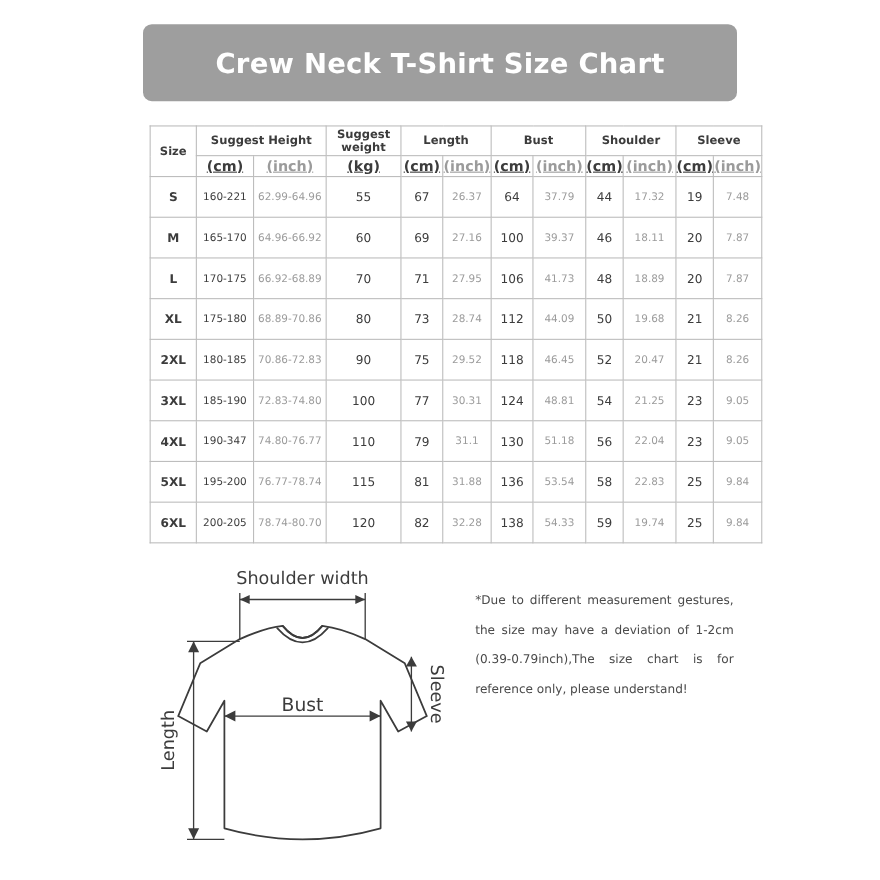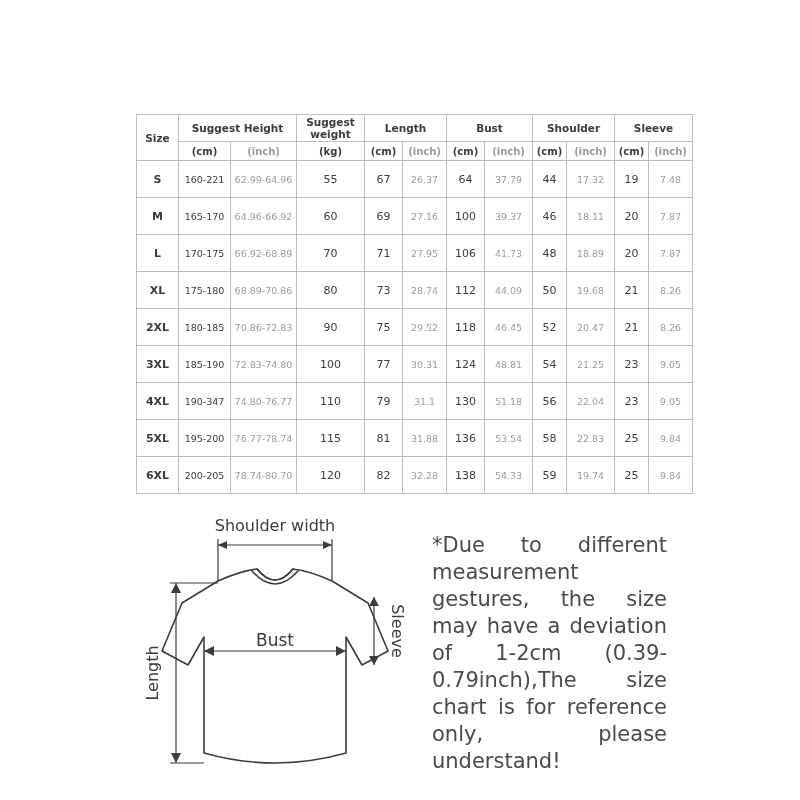--- a/index.html
+++ b/index.html
@@ -63,24 +63,25 @@
     padding: 0;
     font-family: "DejaVu Sans", sans-serif;
   }
   .hdr-group {
     font-size: 10.5px;
     font-weight: bold;
     color: #3c3c3c;
     height: 26px;
   }
   .hdr-unit {
-    font-size: 10px;
+    font-size: 13px;
     font-weight: bold;
     color: #3c3c3c;
     height: 18px;
+    text-decoration: underline;
   }
   .hdr-unit.inch, .cell.inch {
     color: #9b9b9b;
   }
   .cell {
     font-size: 11px;
     height: 36px;
     color: #3c3c3c;
   }
   .cell.small {
@@ -123,32 +124,35 @@
   .diagram svg { display: block; }
 
   .note {
     position: absolute;
     left: 432px;
     top: 32px;
     width: 235px;
   }
   .note p {
     margin: 0;
-    font-size: 21px;
+    font-size: 11px;
     line-height: 27px;
     color: #4a4a4a;
     text-align: justify;
     font-family: "DejaVu Sans", sans-serif;
   }
 </style>
 </head>
 <body>
 
 <div id="page">
 
+  <div class="title-banner">
+    <div class="title-text">Crew Neck T-Shirt Size Chart</div>
+  </div>
 
   <div class="table-wrap">
     <table class="size-table">
       <colgroup>
         <col class="col-size">
           <col class="col-h-cm">
           <col class="col-h-in">
           <col class="col-w-kg">
         <col class="col-l-cm">
           <col class="col-l-in">

